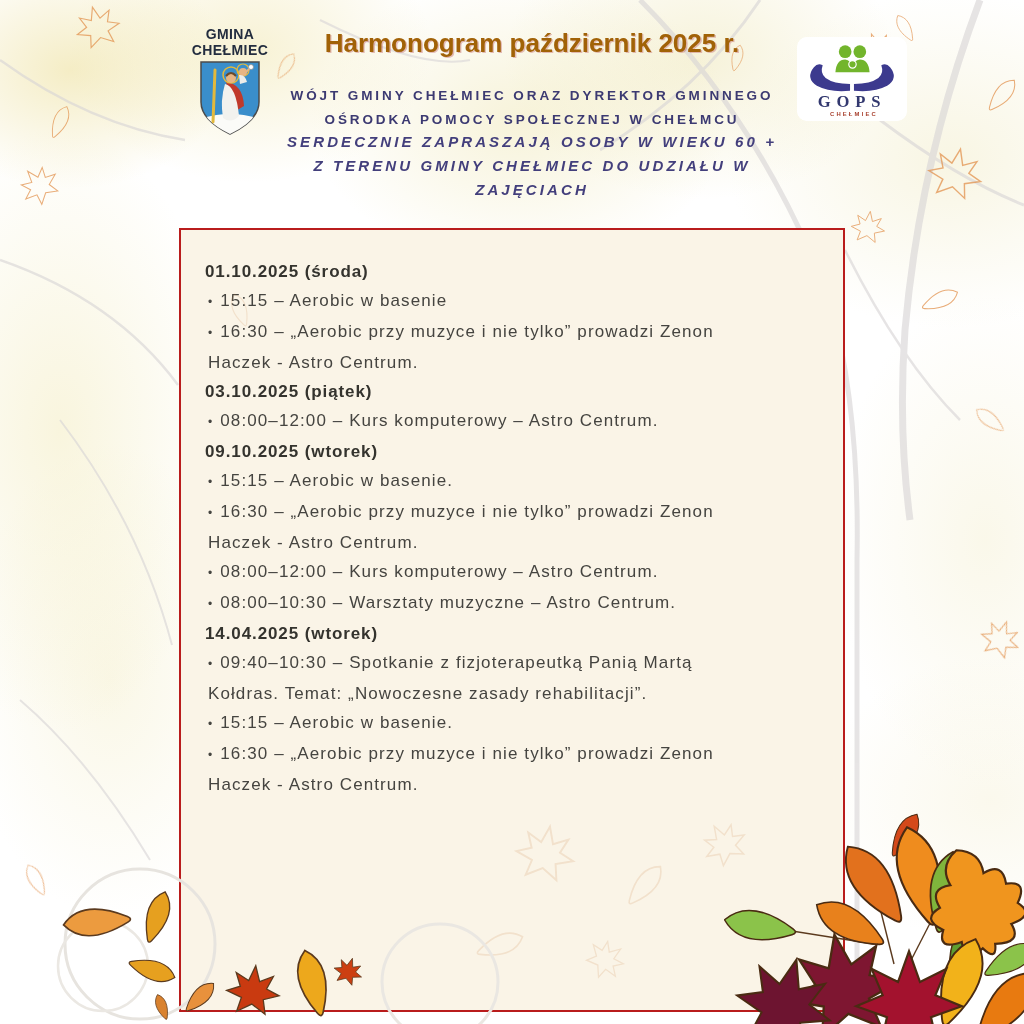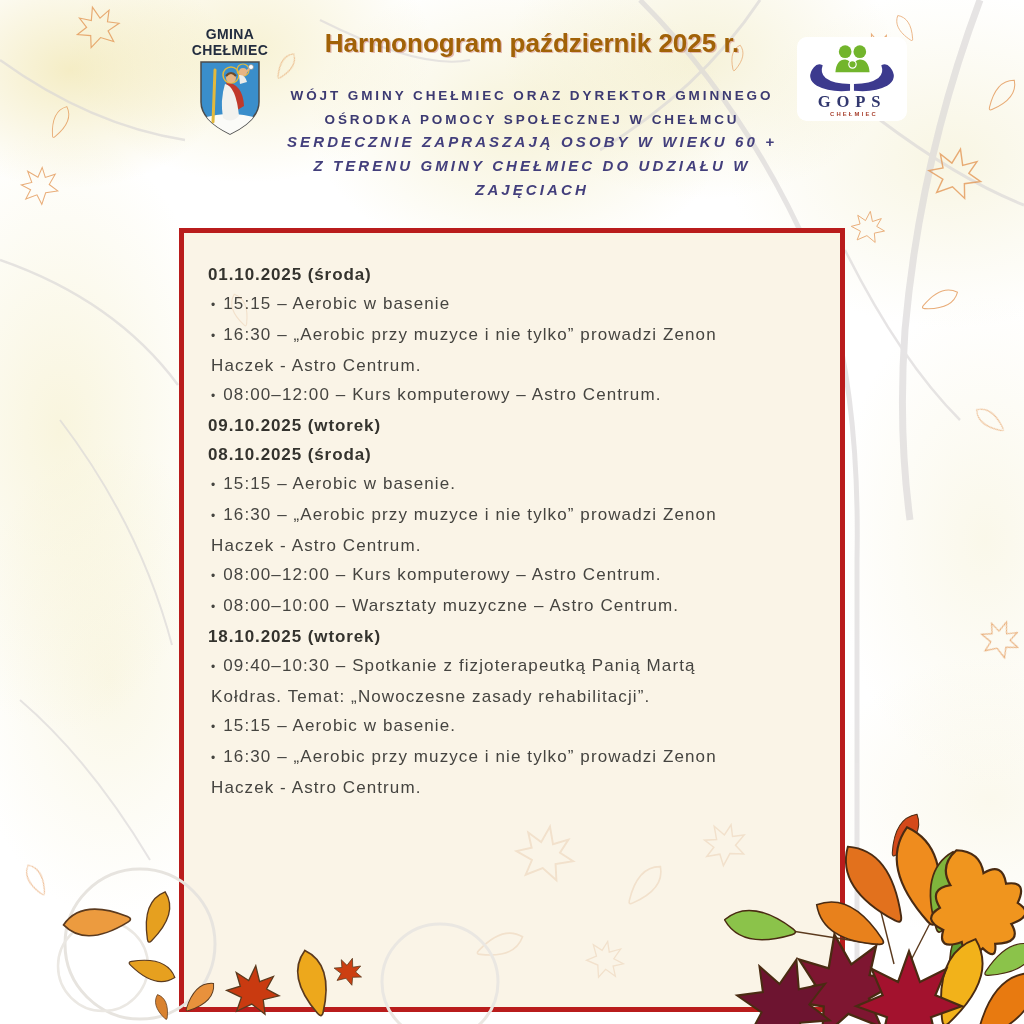--- a/index.html
+++ b/index.html
@@ -17,21 +17,21 @@
       radial-gradient(280px 200px at 700px 60px, rgba(233,223,160,.40), rgba(233,223,160,0) 70%),
       radial-gradient(320px 240px at 950px 160px,rgba(236,228,175,.35), rgba(236,228,175,0) 70%),
       radial-gradient(230px 420px at 60px 430px, rgba(240,231,175,.42), rgba(240,231,175,0) 72%),
       radial-gradient(200px 330px at 110px 680px,rgba(241,233,185,.35), rgba(241,233,185,0) 72%),
       radial-gradient(210px 340px at 985px 540px,rgba(239,231,185,.30), rgba(239,231,185,0) 72%),
       radial-gradient(240px 200px at 990px 800px,rgba(240,232,190,.28), rgba(240,232,190,0) 72%);
   }
   .deco{position:absolute;pointer-events:none;}
   .schedule-box{
     position:absolute;left:179px;top:228px;width:666px;height:784px;
-    box-sizing:border-box;background:#faf4e7;border:5px solid #b91c1c;
+    box-sizing:border-box;background:#faf4e7;border:2px solid #b91c1c;
     padding:27px 24px 0 24px;z-index:3;
   }
   .entry{margin:0;}
   .sched-date{
     font-weight:bold;font-size:17px;line-height:29px;color:#34332e;
     letter-spacing:.9px;white-space:pre-line;
   }
   .sched-item{
     font-size:17px;line-height:29px;color:#454440;letter-spacing:1.1px;
     padding-left:3px;
@@ -108,44 +108,44 @@
   <div class="schedule-box">
 
     <div class="entry">
       <div class="sched-date">01.10.2025 (środa)</div>
       <div class="sched-item"><span class="bullet">•</span><span class="itext">15:15 – Aerobic w basenie</span></div>
       <div class="sched-item"><span class="bullet">•</span><span class="itext">16:30 – „Aerobic przy muzyce i nie tylko” prowadzi Zenon
 Haczek - Astro Centrum.</span></div>
     </div>
 
     <div class="entry">
+      <div class="sched-date">03.10.2025 (piątek)</div>
       <div class="sched-item"><span class="bullet">•</span><span class="itext">08:00–12:00 – Kurs komputerowy – Astro Centrum.</span></div>
     </div>
 
     <div class="entry">
       <div class="sched-date">09.10.2025 (wtorek)</div>
     </div>
 
     <div class="entry">
-      <div class="sched-date">08.10.2025 (środa)</div>
       <div class="sched-item"><span class="bullet">•</span><span class="itext">15:15 – Aerobic w basenie.</span></div>
       <div class="sched-item"><span class="bullet">•</span><span class="itext">16:30 – „Aerobic przy muzyce i nie tylko” prowadzi Zenon
 Haczek  - Astro Centrum.</span></div>
     </div>
 
     <div class="entry">
       <div class="sched-item"><span class="bullet">•</span><span class="itext">08:00–12:00 – Kurs komputerowy – Astro Centrum.</span></div>
     </div>
 
     <div class="entry">
-      <div class="sched-item"><span class="bullet">•</span><span class="itext">08:00–10:00 – Warsztaty muzyczne – Astro Centrum.</span></div>
-    </div>
-
-    <div class="entry">
-      <div class="sched-date">18.10.2025 (wtorek)</div>
+      <div class="sched-item"><span class="bullet">•</span><span class="itext">08:00–10:30 – Warsztaty muzyczne – Astro Centrum.</span></div>
+    </div>
+
+    <div class="entry">
+      <div class="sched-date">14.04.2025 (wtorek)</div>
       <div class="sched-item"><span class="bullet">•</span><span class="itext">09:40–10:30 – Spotkanie z fizjoterapeutką Panią Martą
 Kołdras. Temat: „Nowoczesne zasady rehabilitacji”.</span></div>
     </div>
 
     <div class="entry">
       <div class="sched-item"><span class="bullet">•</span><span class="itext">15:15 – Aerobic w basenie.</span></div>
       <div class="sched-item"><span class="bullet">•</span><span class="itext">16:30 – „Aerobic przy muzyce i nie tylko” prowadzi Zenon
 Haczek - Astro Centrum.</span></div>
     </div>
 

